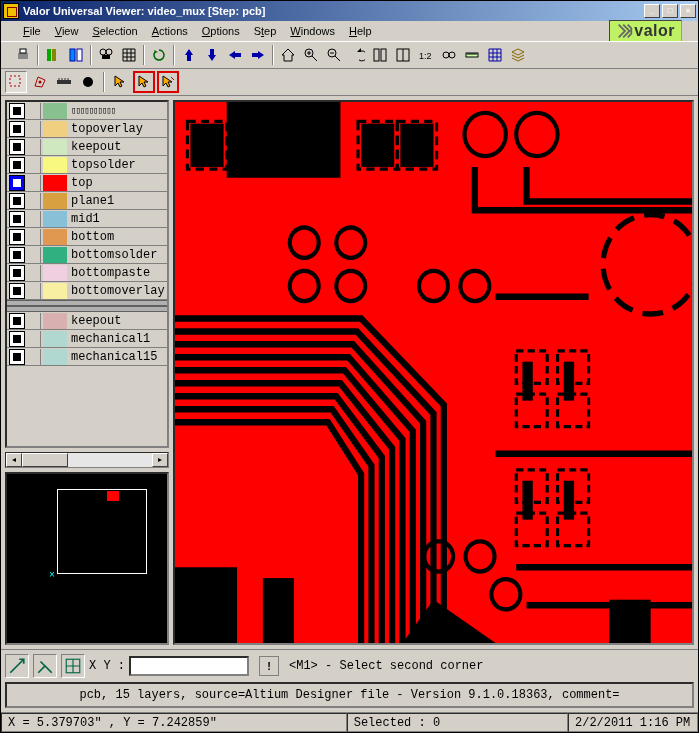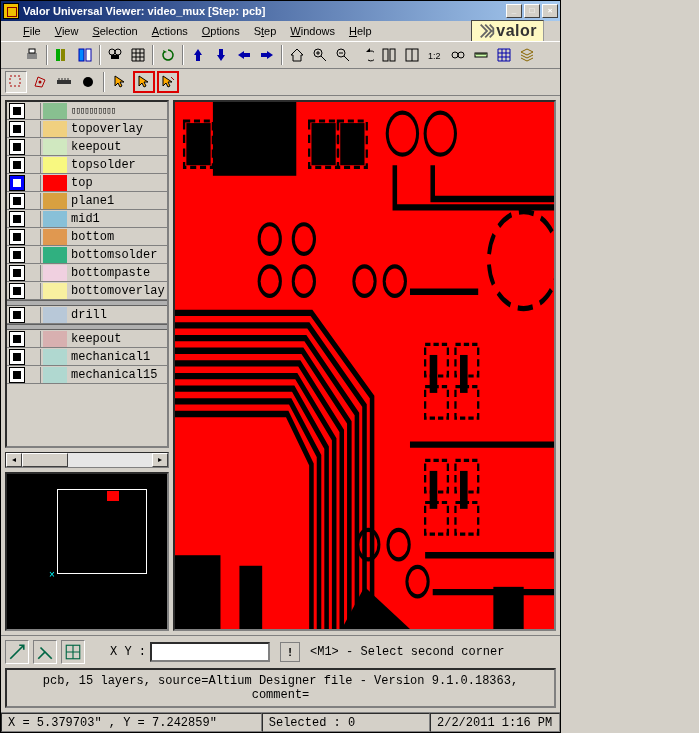--- a/index.html
+++ b/index.html
@@ -1,29 +1,29 @@
 <!DOCTYPE html>
 <html><head>
 <meta charset="utf-8">
 <style>
 * { margin: 0; padding: 0; box-sizing: border-box; }
 body { font-family: "MS Sans Serif", sans-serif; font-size: 11px; background: #d4d0c8; overflow: hidden; }
-.window { width: 561px; height: 733px; border: 1px solid #000; background: #d4d0c8; display: flex; flex-direction: column; }
+.window { width: 699px; height: 733px; border: 1px solid #000; background: #d4d0c8; display: flex; flex-direction: column; }
 .titlebar { height: 20px; background: linear-gradient(to right, #0a246a, #a6caf0); color: white; display: flex; align-items: center; padding: 0 2px; font-weight: bold; font-size: 11px; }
 .titlebar-icon { width: 16px; height: 16px; background: #f0c000; margin-right: 4px; border: 1px solid #000; position: relative; }
 .titlebar-icon::after { content: ""; position: absolute; top: 3px; left: 3px; width: 8px; height: 8px; border: 1px solid #800; }
 .titlebar-btns { margin-left: auto; display: flex; gap: 2px; }
 .titlebar-btn { width: 16px; height: 14px; background: #d4d0c8; border: 1px solid #fff; border-right-color: #404040; border-bottom-color: #404040; font-size: 8px; line-height: 12px; text-align: center; cursor: pointer; font-family: Arial; }
 .menubar { height: 20px; display: flex; align-items: center; padding: 0 16px; gap: 2px; background: #d4d0c8; }
 .menubar .menu-item { padding: 2px 6px; cursor: pointer; }
 .menubar .menu-item u { text-decoration: underline; }
-.brand { margin-left: auto; display: flex; align-items: center; border: 1px inset #999; padding: 1px 6px; background: #fef9c3; }
+.brand { margin-left: auto; display: flex; align-items: center; border: 1px inset #999; padding: 1px 6px; background: #bef264; }
 .brand svg { width: 18px; height: 18px; }
 .brand-text { font-weight: bold; font-size: 16px; color: #333; letter-spacing: 0.5px; }
-.toolbar { display: flex; align-items: center; padding: 2px 20px; border-top: 1px solid #fff; border-bottom: 1px solid #808080; gap: 1px; flex-wrap: nowrap; }
+.toolbar { display: flex; align-items: center; padding: 2px 11px; border-top: 1px solid #fff; border-bottom: 1px solid #808080; gap: 1px; flex-wrap: nowrap; }
 .toolbar2 { display: flex; align-items: center; padding: 2px 4px; border-bottom: 1px solid #808080; gap: 2px; }
 .tbtn { width: 22px; height: 22px; display: flex; align-items: center; justify-content: center; cursor: pointer; border: 1px solid transparent; }
 .tbtn.pressed { border: 1px solid #808080; border-right-color: #fff; border-bottom-color: #fff; background: #e0ddd6; }
 .tbtn svg { width: 16px; height: 16px; }
 .tsep { width: 2px; height: 20px; border-left: 1px solid #808080; border-right: 1px solid #fff; margin: 0 2px; }
 .red-tbtn { border: 2px solid #d00 !important; }
 .workarea { flex: 1; display: flex; padding: 4px; gap: 4px; min-height: 0; }
 .leftpanel { width: 164px; display: flex; flex-direction: column; gap: 4px; }
 .layerbox { border: 2px inset #808080; background: #d4d0c8; height: 348px; overflow: hidden; }
 .layer-row { height: 18px; display: flex; align-items: center; border-bottom: 1px solid #808080; cursor: pointer; }
@@ -43,21 +43,21 @@
 .ov-rect { position: absolute; border: 1px solid #fff; }
 .ov-active { position: absolute; background: #f00; }
 .ov-mark { position: absolute; color: #0ff; font-size: 10px; }
 .canvas { flex: 1; border: 2px inset #808080; background: #000; position: relative; overflow: hidden; }
 .canvas svg { position: absolute; top: 0; left: 0; width: 100%; height: 100%; }
 .pcb-red { fill: #f00; }
 
 .bottombar { padding: 4px; display: flex; align-items: center; gap: 4px; border-top: 1px solid #808080; }
 .bbtn { width: 24px; height: 24px; border: 1px solid #808080; border-right-color: #fff; border-bottom-color: #fff; display: flex; align-items: center; justify-content: center; cursor: pointer; }
 .bbtn svg { width: 18px; height: 18px; }
-.xylabel { font-family: "Courier New", monospace; font-size: 12px; margin-left: 21px; }
+.xylabel { font-family: "Courier New", monospace; font-size: 12px; margin-left: 0; }
 .xyinput { width: 120px; height: 20px; border: 2px inset #808080; background: #fff; }
 .warnbtn { width: 20px; height: 20px; border: 1px solid #808080; text-align: center; line-height: 18px; font-weight: bold; cursor: pointer; margin-left: 6px; }
 .prompt { font-family: "Courier New", monospace; font-size: 12px; margin-left: 6px; }
 .infobar { margin: 0 4px 4px 4px; border: 2px inset #808080; background: #d4d0c8; padding: 4px 8px; font-family: "Courier New", monospace; font-size: 12px; text-align: center; }
 .statusbar { height: 20px; border-top: 1px solid #808080; display: flex; }
 .statusbar > div { border: 1px inset #808080; padding: 2px 6px; font-family: "Courier New", monospace; font-size: 12px; display: flex; align-items: center; }
 .statusbar .s1 { flex: 1.6; }
 .statusbar .s2 { flex: 1; }
 .statusbar .s3 { width: 130px; }
 </style>
@@ -325,26 +325,20 @@
             <div class="color-sw" style="background: rgb(240, 208, 224);"></div>
             <span class="layer-name">bottompaste</span>
           </div>
           <div class="layer-row">
             <div class="vis-chk on"></div>
             <div class="sep-chk"></div>
             <div class="color-sw" style="background: rgb(248, 240, 160);"></div>
             <span class="layer-name">bottomoverlay</span>
           </div>
           <div class="layer-row group-sep"></div>
-          <div class="layer-row">
-            <div class="vis-chk on"></div>
-            <div class="sep-chk"></div>
-            <div class="color-sw" style="background: rgb(184, 200, 216);"></div>
-            <span class="layer-name">drill</span>
-          </div>
           <div class="layer-row group-sep"></div>
           <div class="layer-row">
             <div class="vis-chk on"></div>
             <div class="sep-chk"></div>
             <div class="color-sw" style="background: rgb(216, 176, 176);"></div>
             <span class="layer-name">keepout</span>
           </div>
           <div class="layer-row">
             <div class="vis-chk on"></div>
             <div class="sep-chk"></div>

